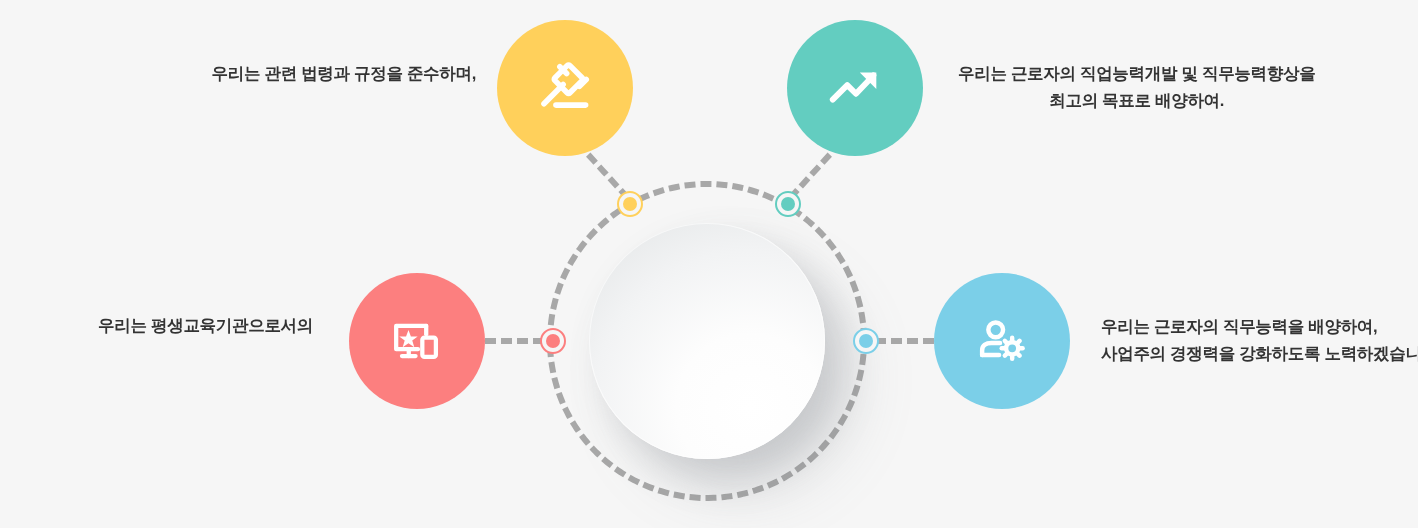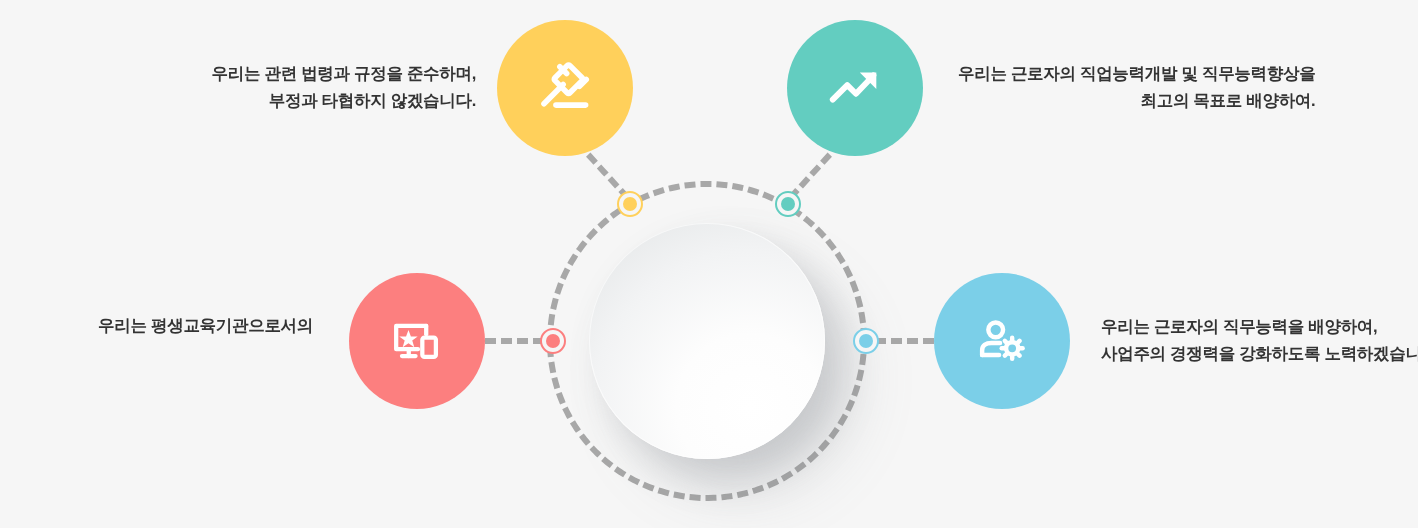--- a/index.html
+++ b/index.html
@@ -94,21 +94,21 @@
     position: absolute;
     font-size: 16.5px;
     font-weight: bold;
     line-height: 1.62;
     color: #333333;
     letter-spacing: -0.3px;
     white-space: nowrap;
   }
   .caption .line { display: block; }
   .cap-topleft    { right: 942px; top: 60px;  text-align: right; }
-  .cap-topright   { left: 958px;  top: 60px;  text-align: right; }
+  .cap-topright   { left: 958px;  top: 60px;  text-align: center; }
   .cap-bottomleft { right: 1105px; top: 312px; text-align: right; }
   .cap-bottomright{ left: 1101px; top: 313px; text-align: left; }
 </style>
 </head>
 <body>
 
 <div id="infographic">
 
   <svg class="layer" id="svg-layer" viewBox="0 0 1418 528">
 
@@ -192,21 +192,20 @@
         </g>
       </svg>
     </div>
 
   </div>
 
   <div class="layer" id="text-layer">
 
     <div class="caption cap-topleft">
       <span class="line">우리는 관련 법령과 규정을 준수하며,</span>
-      <span class="line">부정과 타협하지 않겠습니다.</span>
     </div>
 
     <div class="caption cap-topright">
       <span class="line">우리는 근로자의 직업능력개발 및 직무능력향상을</span>
       <span class="line">최고의 목표로 배양하여.</span>
     </div>
 
     <div class="caption cap-bottomleft">
       <span class="line">우리는 평생교육기관으로서의</span>
     </div>

